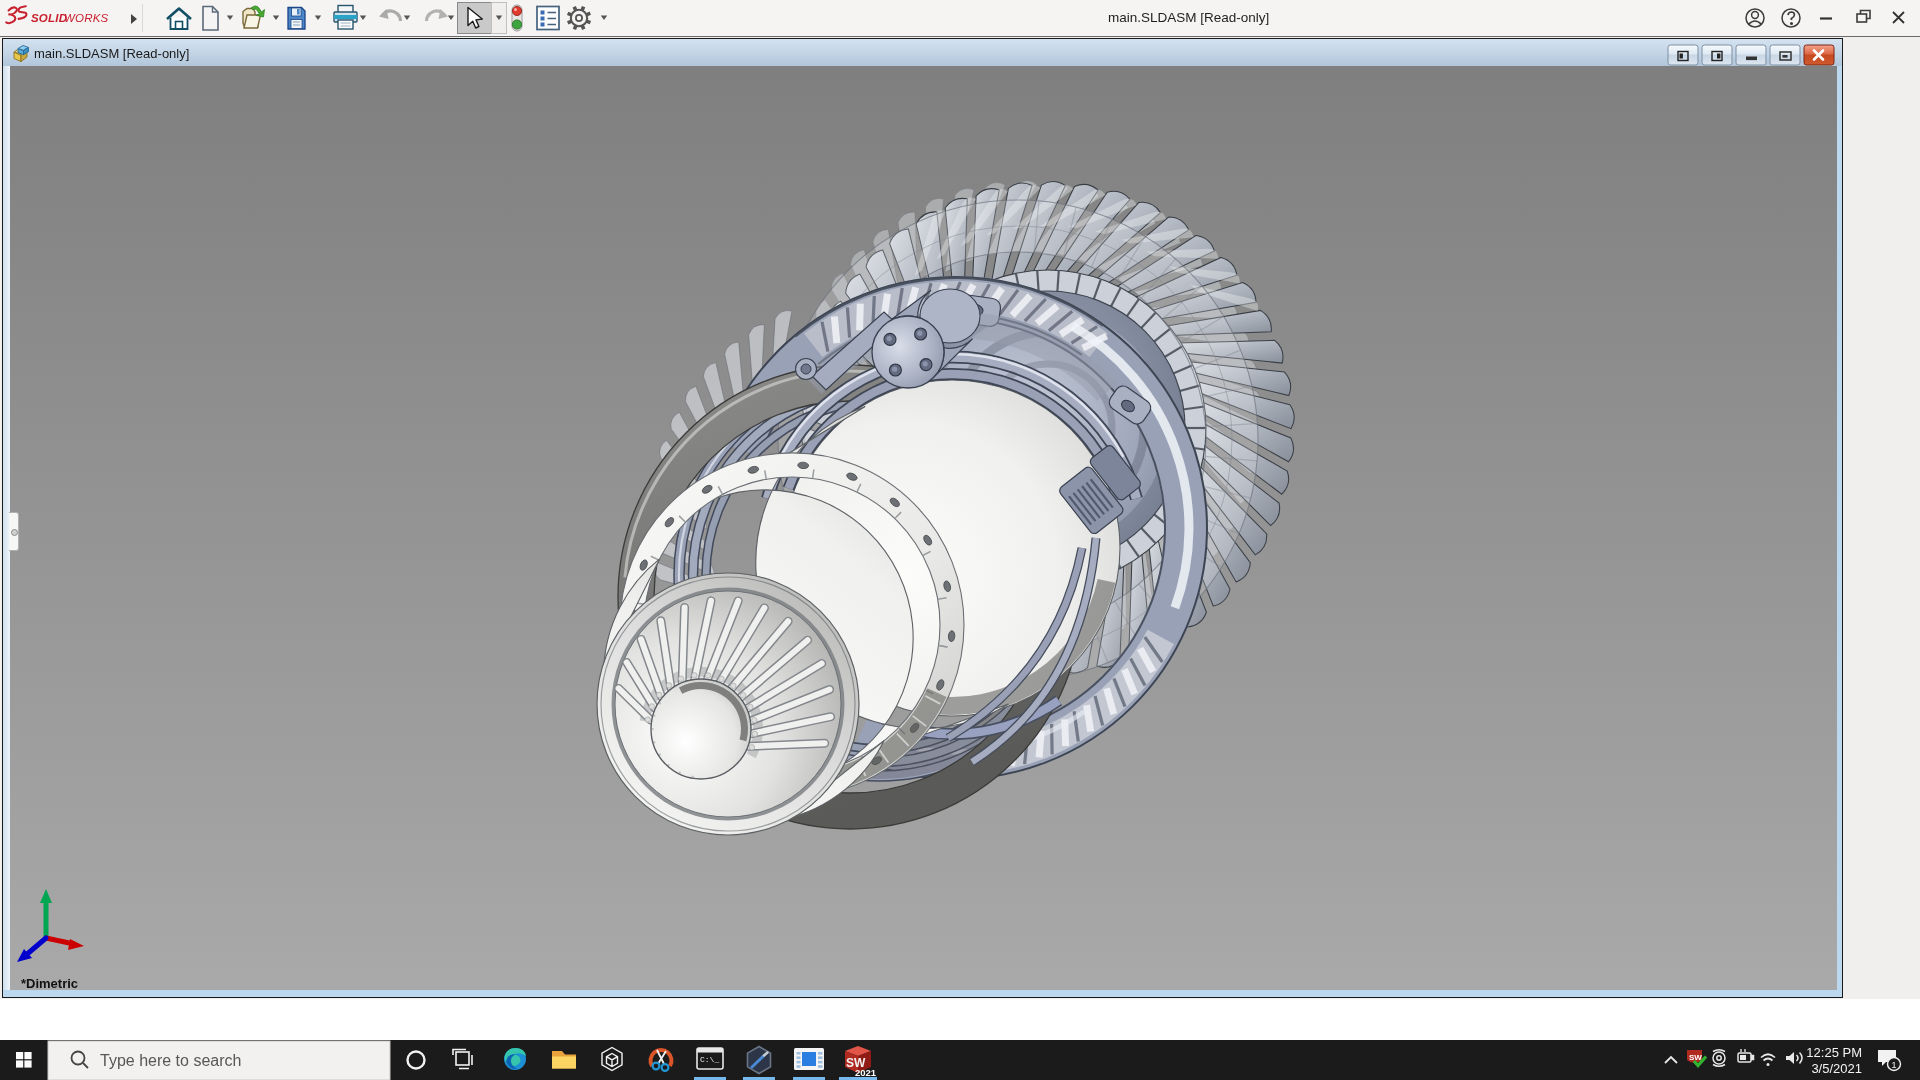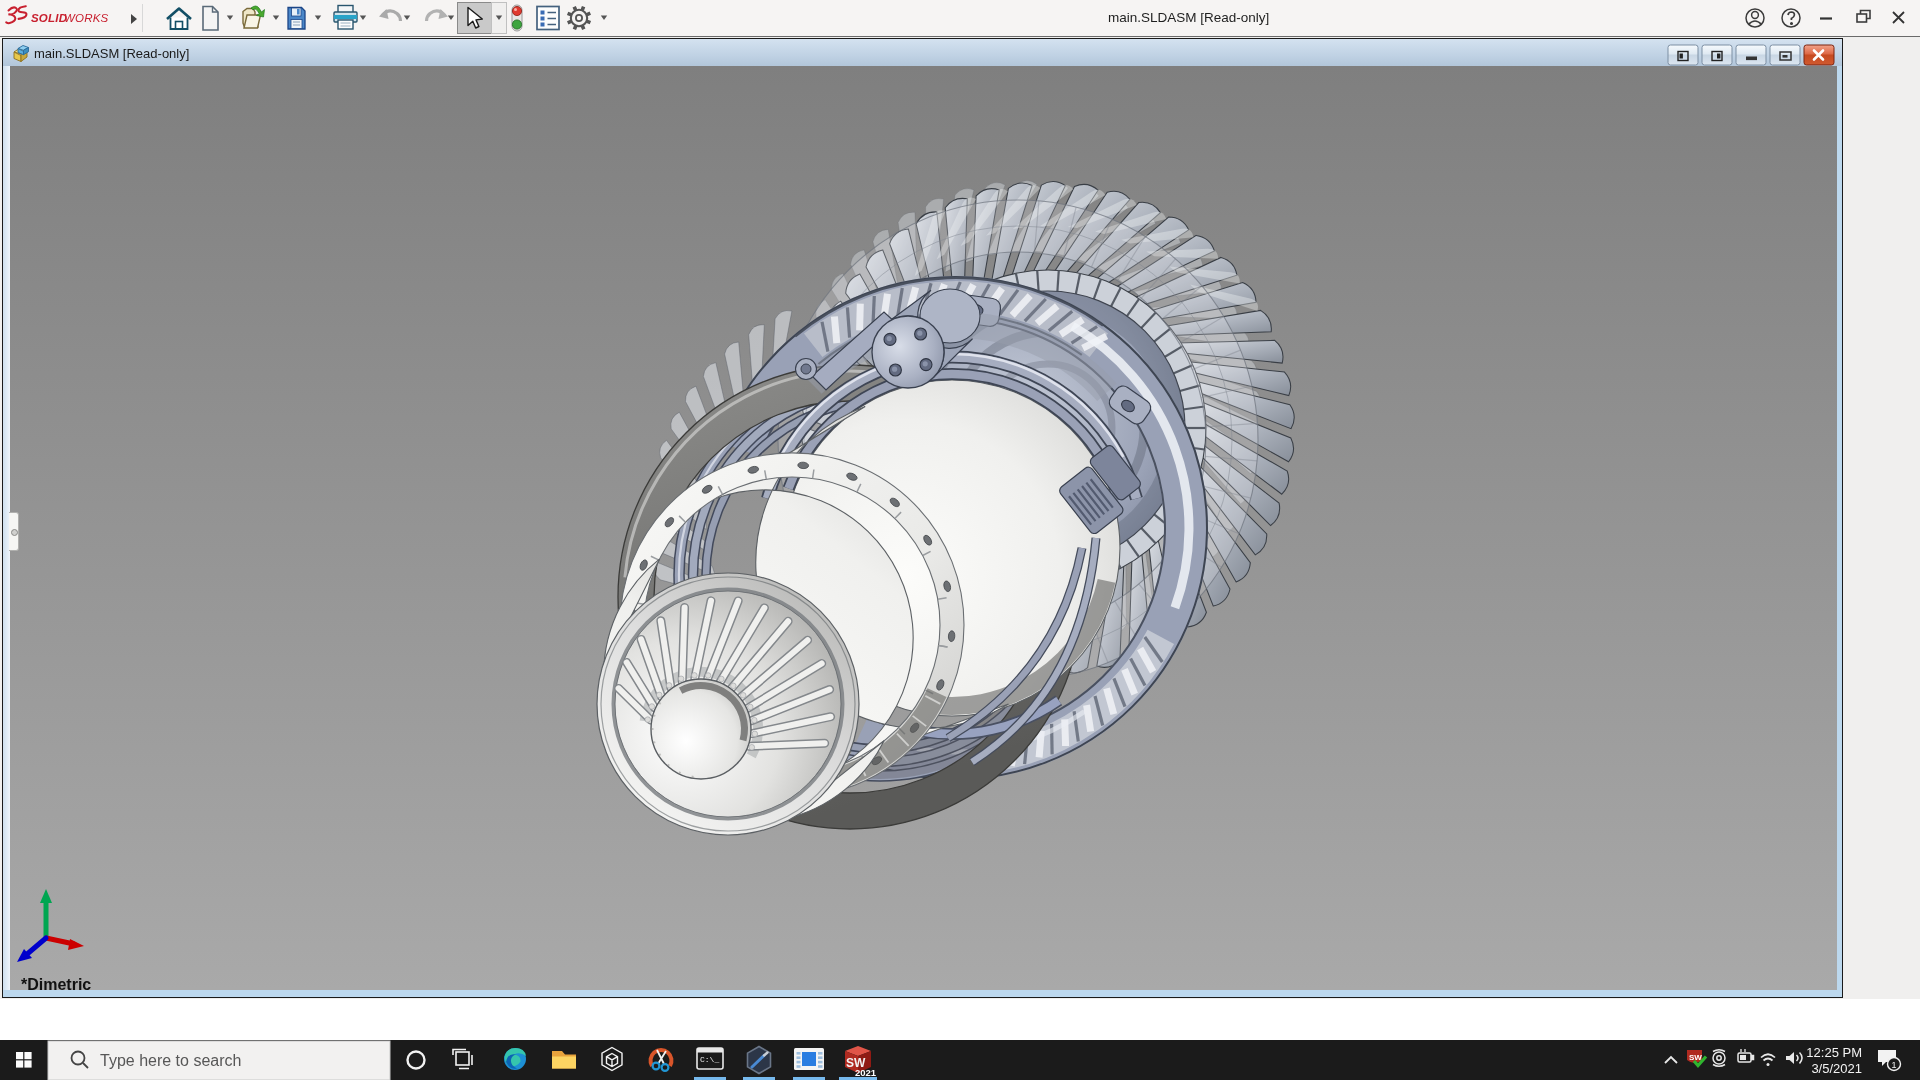--- a/index.html
+++ b/index.html
@@ -7,21 +7,21 @@
 .docbar{position:absolute;left:2px;top:38px;width:1841px;height:28px;background:linear-gradient(#d4e2f0,#c0d2e4 60%,#b2c6da);border:1px solid #7a8a9a;border-bottom:none}
 .docttl{position:absolute;left:31px;top:7px;font-size:13px;color:#1a1a1a;transform:translateZ(0)}
 .view{position:absolute;left:10px;top:66px;width:1827px;height:924px;background:linear-gradient(#7f7f7f,#a9a9a9)}
 .vborder{position:absolute;left:2px;top:38px;width:1841px;height:960px;border:1px solid #1a1a1a;pointer-events:none}
 .lstrip{position:absolute;left:3px;top:66px;width:7px;height:924px;background:linear-gradient(90deg,#cfe0ef,#eef4fa)}
 .bstrip{position:absolute;left:3px;top:990px;width:1839px;height:8px;background:#bcd8ee}
 .rstrip{position:absolute;left:1837px;top:66px;width:6px;height:924px;background:#bcd8ee}
 .rmargin{position:absolute;left:1844px;top:37px;width:76px;height:963px;background:#f0efee}
 .status{position:absolute;left:0;top:999px;width:1920px;height:41px;background:#fff}
 .tbar{position:absolute;left:0;top:1040px;width:1920px;height:40px;background:#1b1b1b}
-.dim{position:absolute;left:21px;top:976px;font-size:16px;font-weight:bold;color:#111;transform:translateZ(0)}
+.dim{position:absolute;left:21px;top:976px;font-size:13px;font-weight:bold;color:#111;transform:translateZ(0)}
 .tab{position:absolute;left:9px;top:512px;width:10px;height:39px;background:#f6f6f4;border:1px solid #b0b0ae;border-left:none;border-radius:0 3px 3px 0}
 .tab:after{content:"";position:absolute;left:1.5px;top:16px;width:5px;height:5px;border-radius:50%;border:1px solid #8a8a88;background:#d0d0ce}
 </style></head><body>
 <div class="rmargin"></div>
 <div class="top">
     <div class="title">main.SLDASM [Read-only]</div>
   </div>
 <div class="docbar">
     <div class="docttl">main.SLDASM [Read-only]</div>
   </div>

